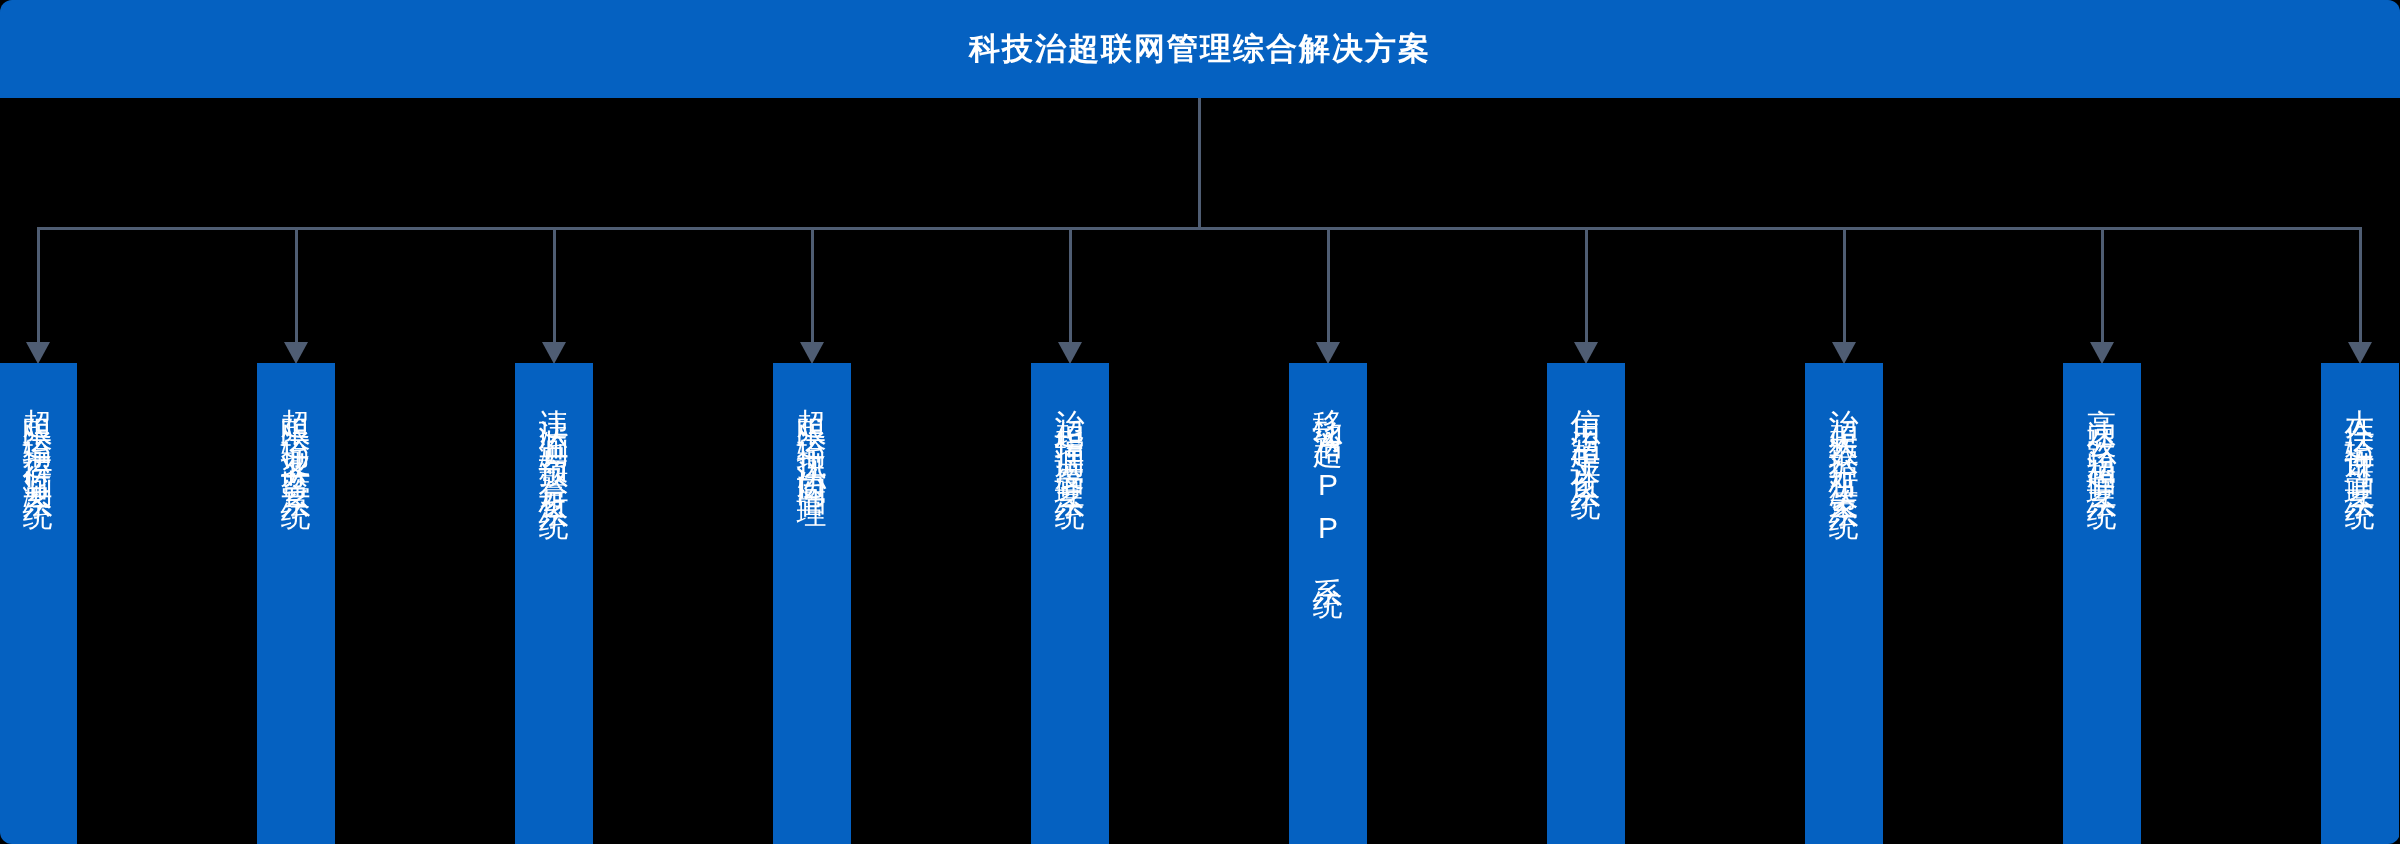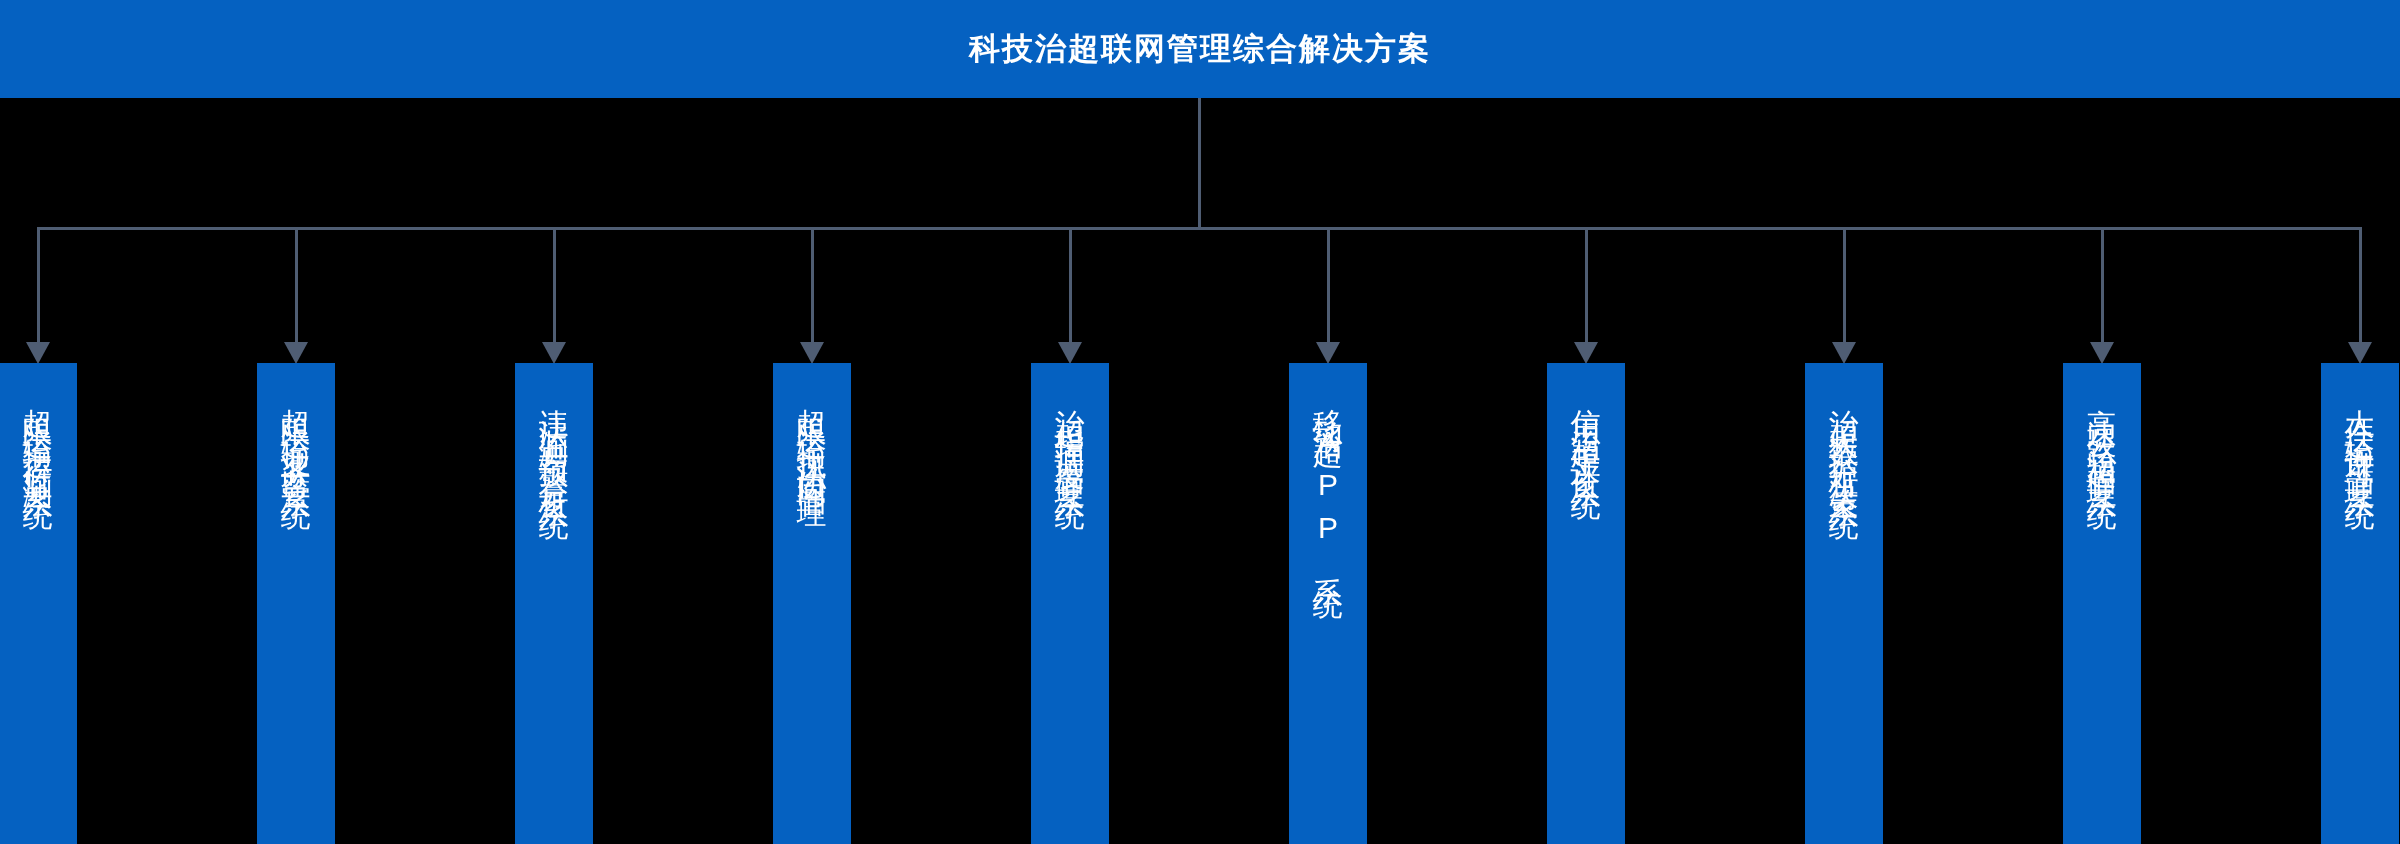--- a/index.html
+++ b/index.html
@@ -11,20 +11,21 @@
   }
   *{margin:0;padding:0;box-sizing:border-box;}
   html,body{background:var(--bg);}
   body{font-family:"Liberation Sans", sans-serif;}
   .stage{
     position:relative;
     width:2400px;
     height:844px;
     background:var(--bg);
     overflow:hidden;
+    border-radius:12px;
   }
   .topbar{
     position:absolute;
     left:0;top:0;
     width:2400px;height:98px;
     background:var(--header-bg);
     display:flex;align-items:center;justify-content:center;
   }
   .topbar h1{
     color:var(--text);

